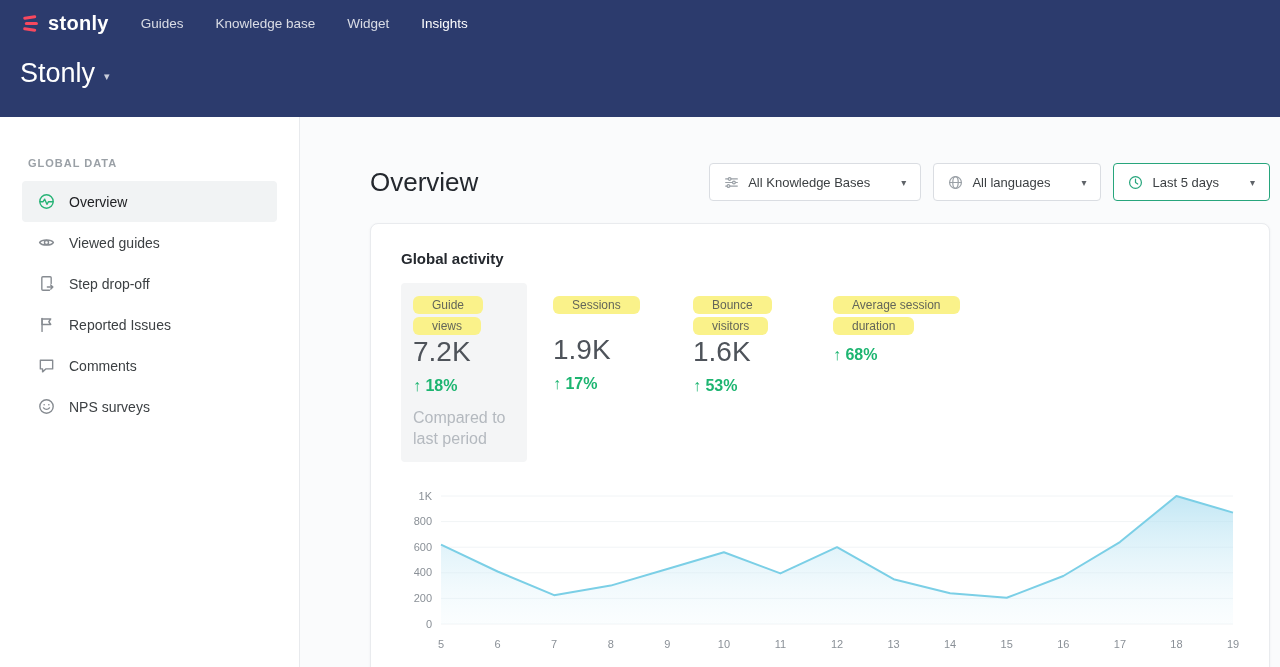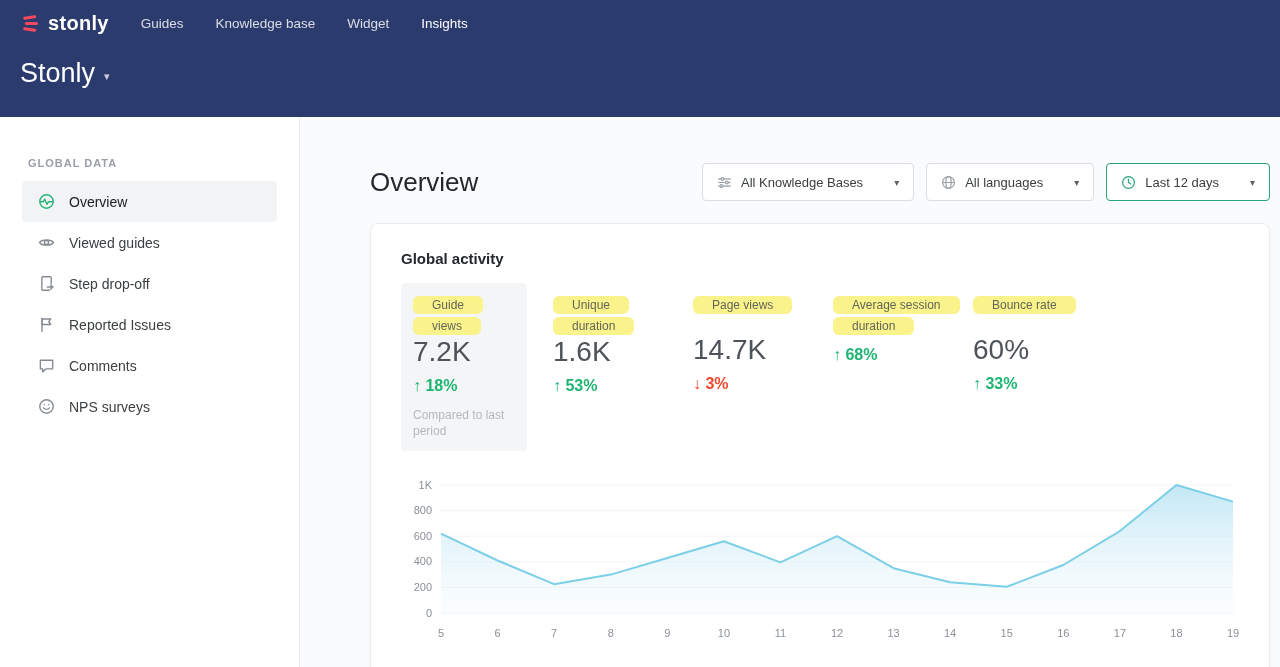--- a/index.html
+++ b/index.html
@@ -43,21 +43,21 @@
   .card-title{font-size:15px;font-weight:bold;color:#24282e}
   .metrics{display:flex;margin-top:16px}
   .metric{width:140px;padding:12px 12px 12px 12px;border-radius:4px;cursor:pointer}
   .metric.selected{background:#f4f5f6;width:126px;margin-right:14px}
   .m-label-wrap{min-height:40px}
   .m-label{display:inline;background:var(--highlight,#faf28a);padding:2px 19px;border-radius:6px;font-size:12px;line-height:21px;color:#63665a;-webkit-box-decoration-break:clone;box-decoration-break:clone}
   .m-value{font-size:28px;line-height:1.1;color:#4e535a}
   .m-change{font-size:16px;margin-top:9px;font-weight:bold}
   .m-change.up{color:var(--positive,#1db571)}
   .m-change.down{color:var(--negative,#f0482e)}
-  .m-note{font-size:12px;color:#b4b9bf;margin-top:12px;line-height:1.35;max-width:100px}
+  .m-note{font-size:16px;color:#b4b9bf;margin-top:12px;line-height:1.35;max-width:100px}
   .chart-wrap{margin-top:24px}
 </style>
 </head>
 <body>
 
 <div class="header">
   <div class="topnav">
     <div class="logo">
       <span class="icn" style="width:21px;height:21px">
         <svg viewBox="0 0 20 20">
@@ -189,53 +189,48 @@
           </button>
           <button class="filter-btn accent">
             <span class="icn">
               <svg viewBox="0 0 16 16">
                 <g fill="none" stroke="currentColor" stroke-width="1.3" stroke-linecap="round" stroke-linejoin="round">
                   <circle cx="8" cy="8" r="6.3"></circle>
                   <path d="M8 4.4V8l2.4 1.6"></path>
                 </g>
               </svg>
             </span>
-            <span>Last 12 days</span>
+            <span>Last 5 days</span>
             <span class="f-caret">▾</span>
           </button>
         </div>
     </div>
 
     <div class="card">
       <h2 class="card-title">Global activity</h2>
       <div class="metrics">
           <div class="metric selected">
             <div class="m-label-wrap"><span class="m-label">Guide views</span></div>
             <div class="m-value">7.2K</div>
             <div class="m-change up">↑ 18%</div>
             <div class="m-note">Compared to last period</div>
           </div>
           <div class="metric">
-            <div class="m-label-wrap"><span class="m-label">Unique duration</span></div>
+            <div class="m-label-wrap"><span class="m-label">Sessions</span></div>
+            <div class="m-value">1.9K</div>
+            <div class="m-change up">↑ 17%</div>
+          </div>
+          <div class="metric">
+            <div class="m-label-wrap"><span class="m-label">Bounce visitors</span></div>
             <div class="m-value">1.6K</div>
             <div class="m-change up">↑ 53%</div>
-          </div>
-          <div class="metric">
-            <div class="m-label-wrap"><span class="m-label">Page views</span></div>
-            <div class="m-value">14.7K</div>
-            <div class="m-change down">↓ 3%</div>
           </div>
           <div class="metric">
             <div class="m-label-wrap"><span class="m-label">Average session duration</span></div>
             <div class="m-change up">↑ 68%</div>
-          </div>
-          <div class="metric">
-            <div class="m-label-wrap"><span class="m-label">Bounce rate</span></div>
-            <div class="m-value">60%</div>
-            <div class="m-change up">↑ 33%</div>
           </div>
         </div>
       <div class="chart-wrap">
         <svg width="840" height="172" viewBox="0 0 840 172">
             <defs>
               <linearGradient id="ag" x1="0" y1="0" x2="0" y2="1">
                 <stop offset="0" stop-color="#a9ddf0" stop-opacity="0.7"></stop>
                 <stop offset="1" stop-color="#eaf7fc" stop-opacity="0.2"></stop>
               </linearGradient>
             </defs>

